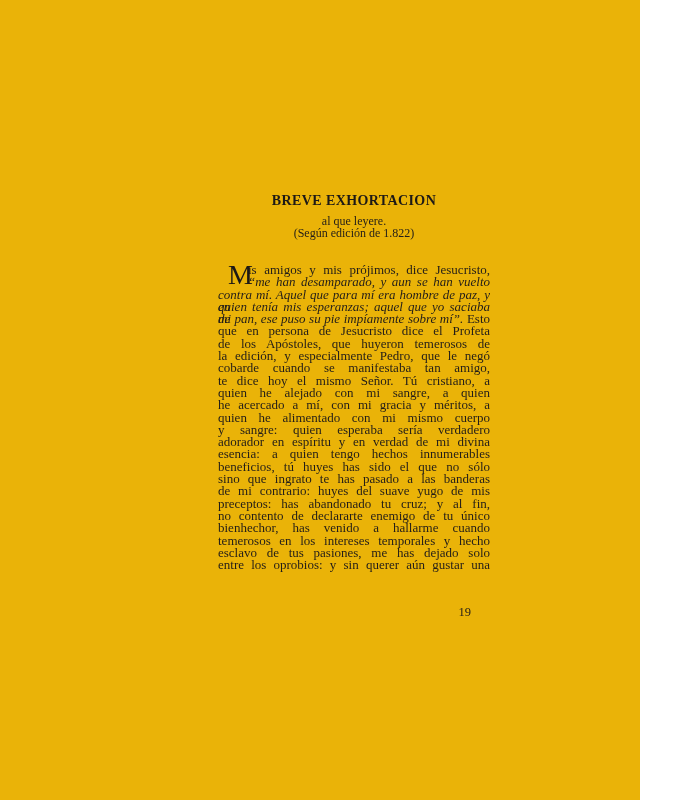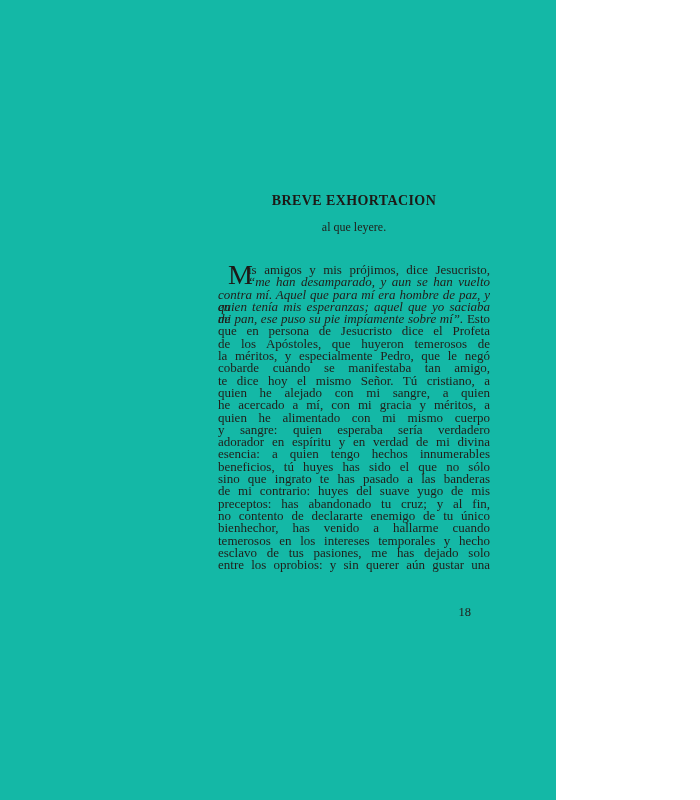--- a/index.html
+++ b/index.html
@@ -1,20 +1,20 @@
 <!DOCTYPE html>
 <html><head>
 <meta charset="utf-8">
 <style>
   html, body { margin: 0; padding: 0; background: #ffffff; }
   .canvas {
     position: relative;
-    width: 556px;
+    width: 640px;
     height: 800px;
-    background: #14b8a6;
+    background: #eab308;
     overflow: hidden;
     font-family: "Liberation Serif", serif;
     color: #221d19;
   }
   .text-col {
     position: absolute;
     left: 218px;
     top: 0;
     width: 272px;
     height: 800px;
@@ -32,21 +32,20 @@
     color: #1d1916;
   }
   .subtitle {
     position: absolute;
     top: 214px;
     left: 0;
     width: 100%;
     text-align: center;
     font-size: 12px;
     white-space: nowrap;
-    margin-top: 6px;
   }
   .edition-note {
     position: absolute;
     top: 226px;
     left: 0;
     width: 100%;
     text-align: center;
     font-size: 12px;
     white-space: nowrap;
   }
@@ -92,46 +91,47 @@
 </head>
 <body>
 
 <div class="canvas">
   <div class="text-col">
 
     <div class="page-title">BREVE EXHORTACION</div>
 
     <div class="subtitle">al que leyere.</div>
 
+    <div class="edition-note">(Según edición de 1.822)</div>
 
     <div class="body-text">
       <span class="drop-cap">M</span>
 
     <div class="line dropcap-indent"><span class="seg-roman">is amigos y mis prójimos, dice Jesucristo,</span></div>
         <div class="line dropcap-indent"><span class="seg-italic">“me han desamparado, y aun se han vuelto</span></div>
         <div class="line"><span class="seg-italic">contra mí. Aquel que para mí era hombre de paz, y en</span></div>
         <div class="line"><span class="seg-italic">quien tenía mis esperanzas; aquel que yo saciaba de</span></div>
         <div class="line"><span class="seg-italic">mi pan, ese puso su pie impíamente sobre mí”.</span><span class="seg-roman"> Esto</span></div>
         <div class="line"><span class="seg-roman">que en persona de Jesucristo dice el Profeta</span></div>
         <div class="line"><span class="seg-roman">de los Apóstoles, que huyeron temerosos de</span></div>
-        <div class="line"><span class="seg-roman">la méritos, y especialmente Pedro, que le negó</span></div>
+        <div class="line"><span class="seg-roman">la edición, y especialmente Pedro, que le negó</span></div>
         <div class="line"><span class="seg-roman">cobarde cuando se manifestaba tan amigo,</span></div>
         <div class="line"><span class="seg-roman">te dice hoy el mismo Señor. Tú cristiano, a</span></div>
         <div class="line"><span class="seg-roman">quien he alejado con mi sangre, a quien</span></div>
         <div class="line"><span class="seg-roman">he acercado a mí, con mi gracia y méritos, a</span></div>
         <div class="line"><span class="seg-roman">quien he alimentado con mi mismo cuerpo</span></div>
         <div class="line"><span class="seg-roman">y sangre: quien esperaba sería verdadero</span></div>
         <div class="line"><span class="seg-roman">adorador en espíritu y en verdad de mi divina</span></div>
         <div class="line"><span class="seg-roman">esencia: a quien tengo hechos innumerables</span></div>
         <div class="line"><span class="seg-roman">beneficios, tú huyes has sido el que no sólo</span></div>
         <div class="line"><span class="seg-roman">sino que ingrato te has pasado a las banderas</span></div>
         <div class="line"><span class="seg-roman">de mi contrario: huyes del suave yugo de mis</span></div>
         <div class="line"><span class="seg-roman">preceptos: has abandonado tu cruz; y al fin,</span></div>
         <div class="line"><span class="seg-roman">no contento de declararte enemigo de tu único</span></div>
         <div class="line"><span class="seg-roman">bienhechor, has venido a hallarme cuando</span></div>
         <div class="line"><span class="seg-roman">temerosos en los intereses temporales y hecho</span></div>
         <div class="line"><span class="seg-roman">esclavo de tus pasiones, me has dejado solo</span></div>
         <div class="line"><span class="seg-roman">entre los oprobios: y sin querer aún gustar una</span></div>
       </div>
 
-    <div class="page-number">18</div>
+    <div class="page-number">19</div>
   </div>
 </div>
 
 </body></html>

